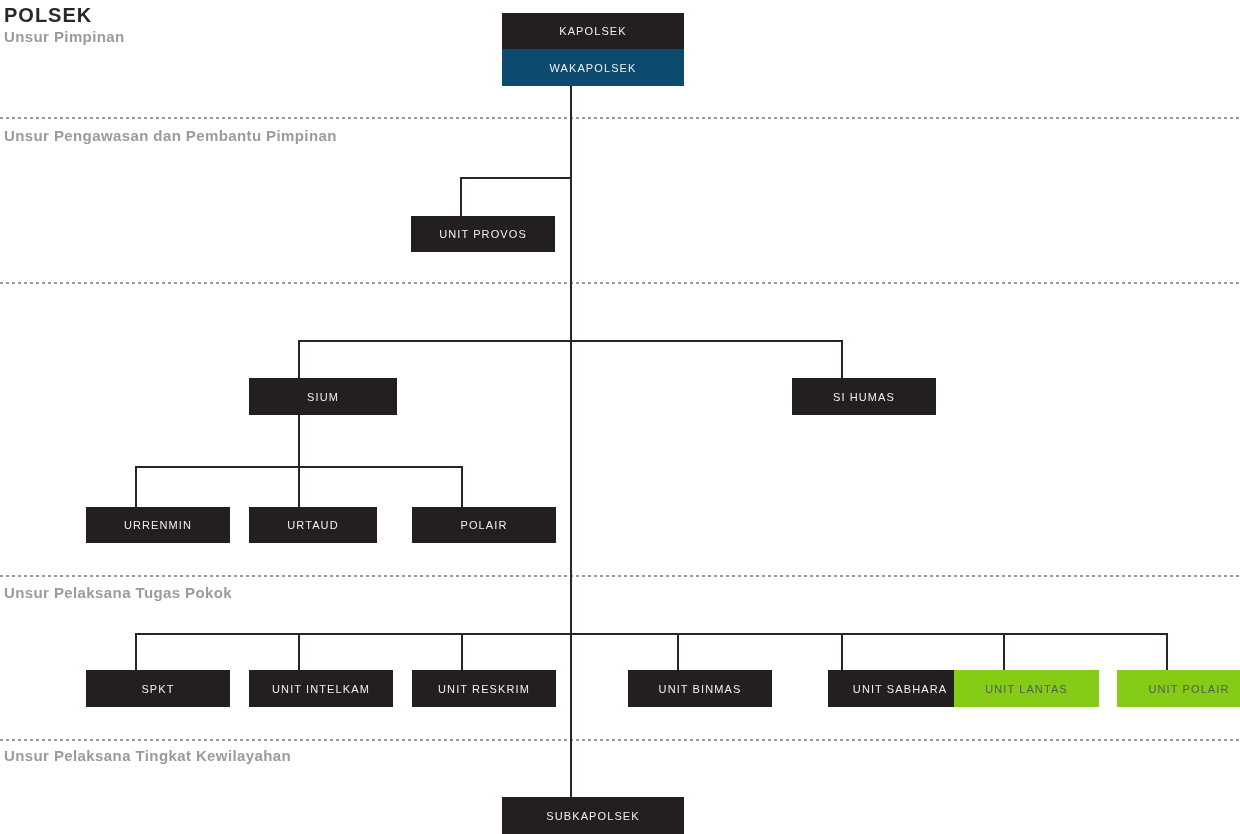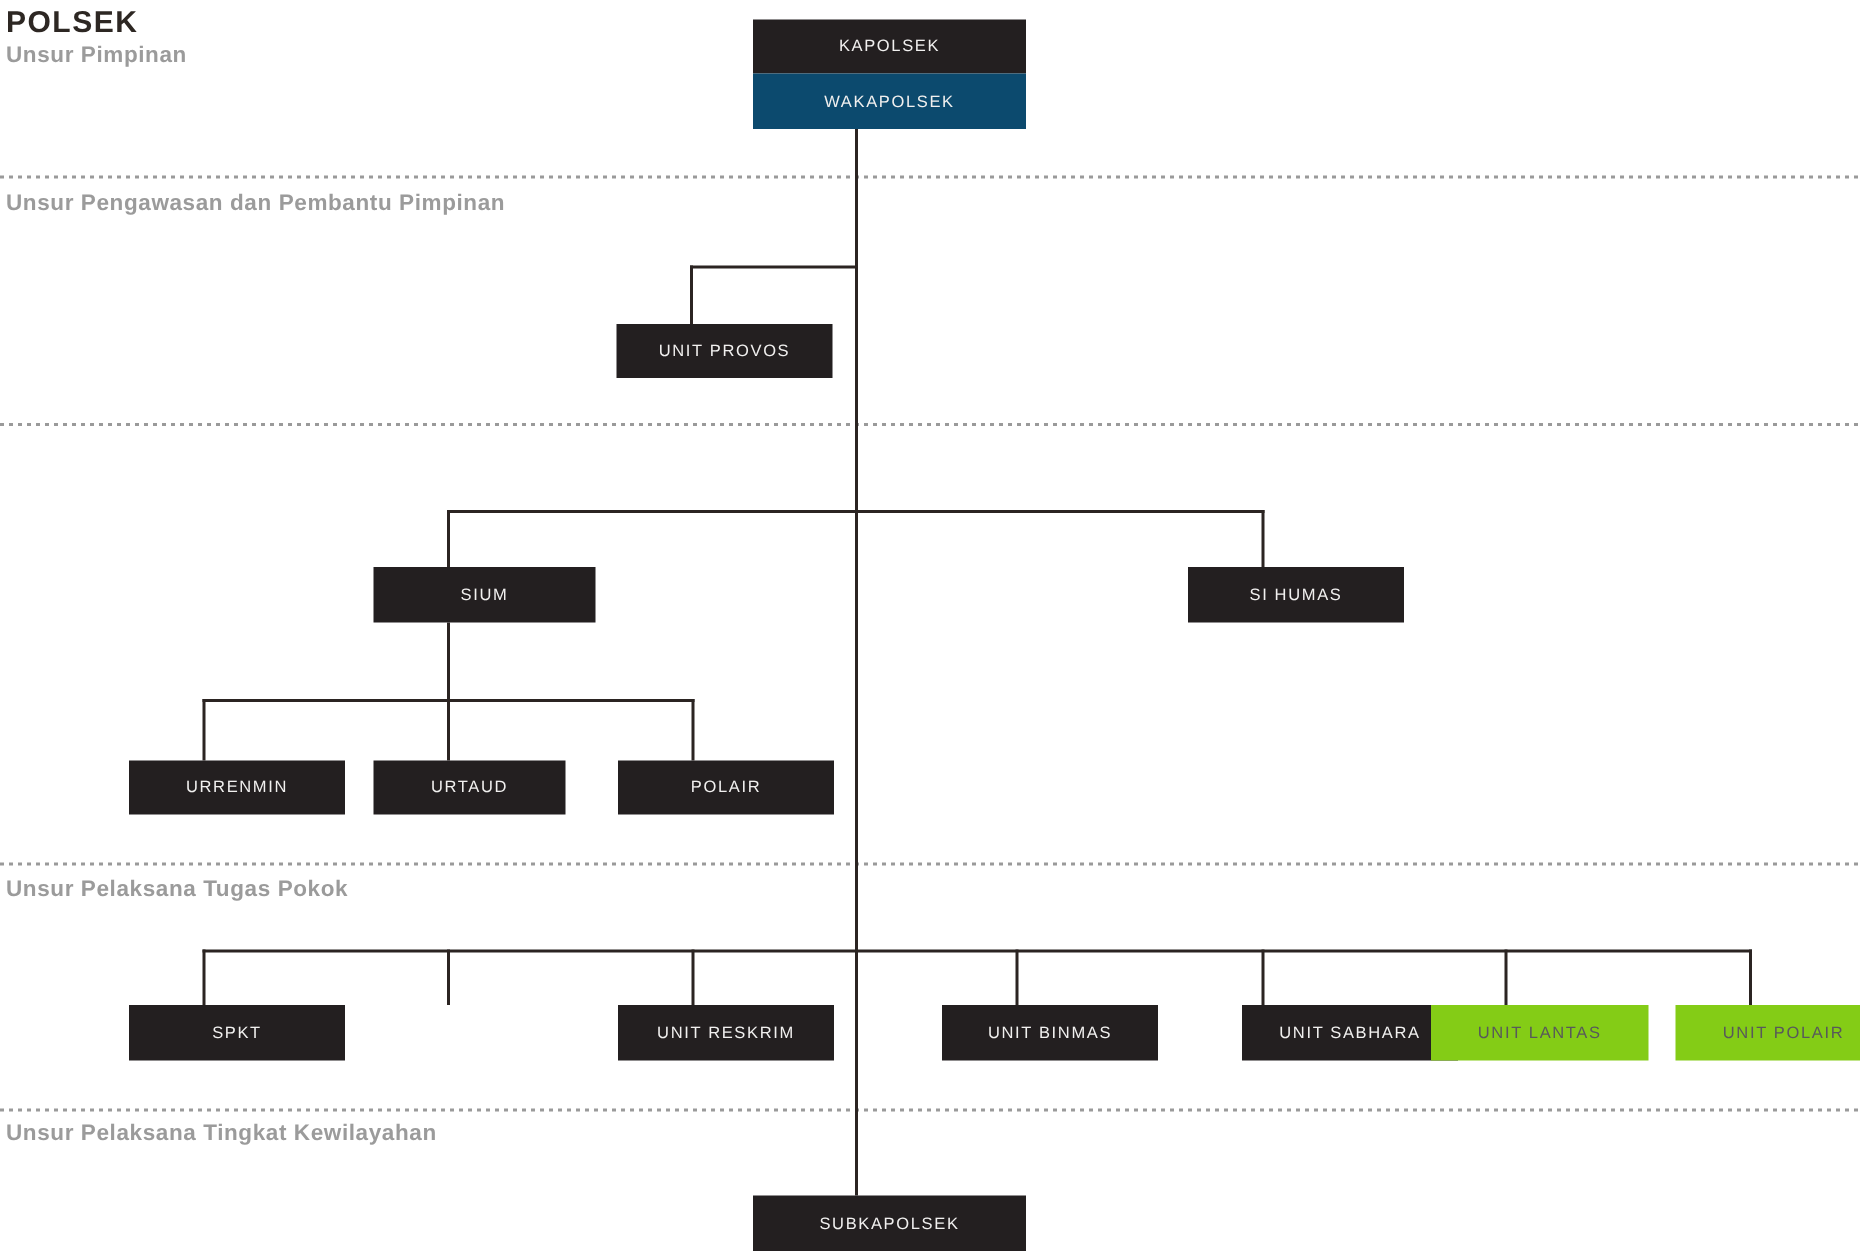--- a/index.html
+++ b/index.html
@@ -85,20 +85,21 @@
   <div class="node dark" style="left:389px;top:216px;width:144px;height:36px">UNIT PROVOS</div>
 
   <div class="node dark" style="left:227px;top:378px;width:148px;height:37px">SIUM</div>
   <div class="node dark" style="left:770px;top:378px;width:144px;height:37px">SI HUMAS</div>
 
   <div class="node dark" style="left:64px;top:507px;width:144px;height:36px">URRENMIN</div>
   <div class="node dark" style="left:227px;top:507px;width:128px;height:36px">URTAUD</div>
   <div class="node dark" style="left:390px;top:507px;width:144px;height:36px">POLAIR</div>
 
   <div class="node dark" style="left:64px;top:670px;width:144px;height:37px">SPKT</div>
+  <div class="node dark" style="left:227px;top:670px;width:144px;height:37px">UNIT INTELKAM</div>
   <div class="node dark" style="left:390px;top:670px;width:144px;height:37px">UNIT RESKRIM</div>
   <div class="node dark" style="left:606px;top:670px;width:144px;height:37px">UNIT BINMAS</div>
   <div class="node dark" style="left:806px;top:670px;width:144px;height:37px">UNIT SABHARA</div>
   <div class="node light" style="left:932px;top:670px;width:145px;height:37px">UNIT LANTAS</div>
   <div class="node light" style="left:1095px;top:670px;width:144px;height:37px">UNIT POLAIR</div>
 
   <div class="node dark" style="left:480px;top:797px;width:182px;height:37px">SUBKAPOLSEK</div>
 
 </div>
 

